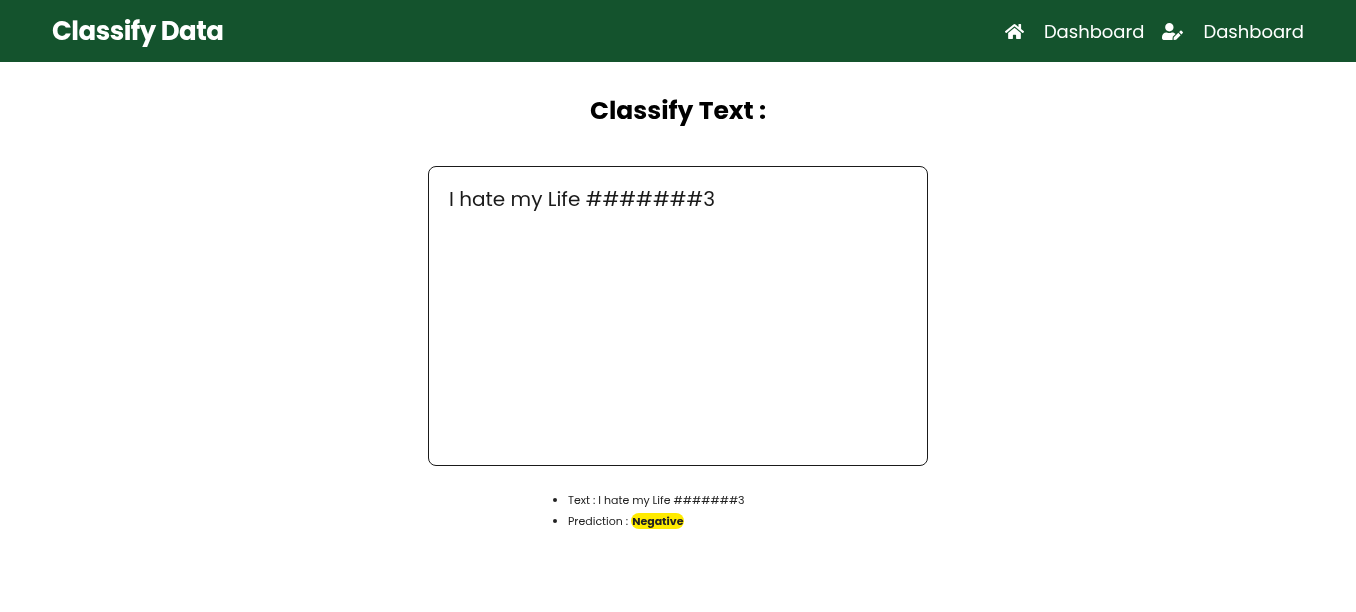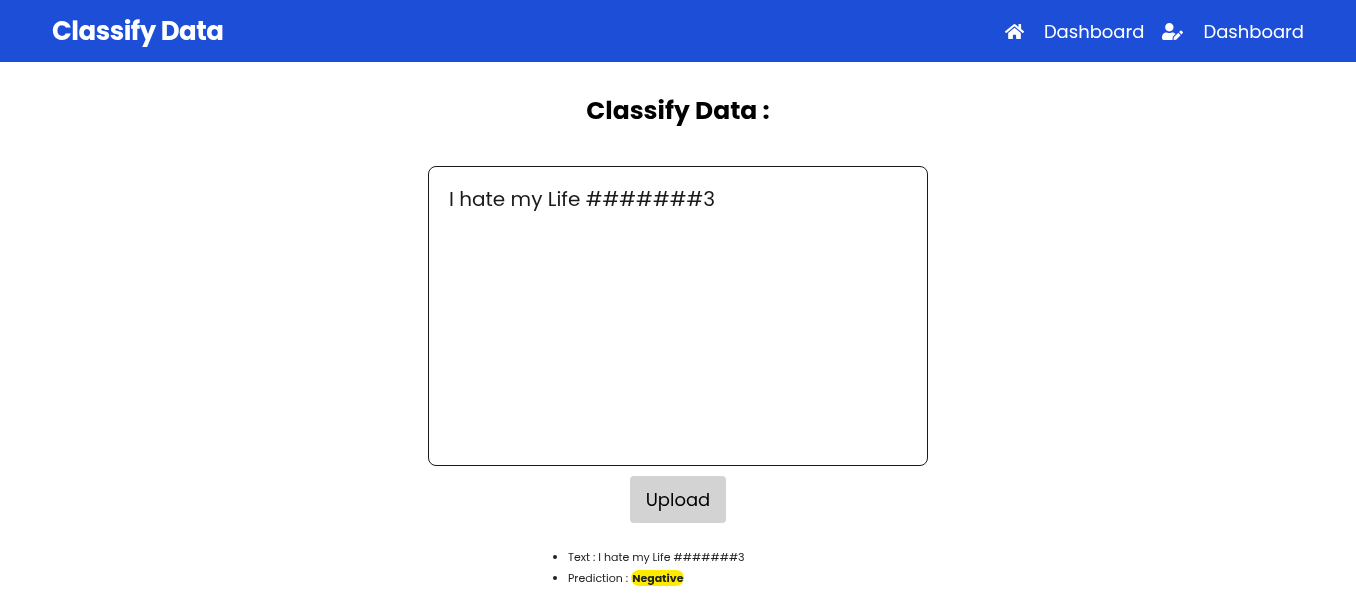--- a/index.html
+++ b/index.html
@@ -8,21 +8,21 @@
       box-sizing: border-box;
     }
     body {
       font-family: 'Poppins', 'Segoe UI', Arial, sans-serif;
       width: 1356px;
       height: 612px;
       background: #ffffff;
       overflow: hidden;
     }
     .navbar {
-      background: #1d4ed8;
+      background: #14532d;
       height: 62px;
       display: flex;
       align-items: center;
       justify-content: space-between;
       padding: 0 52px;
       color: #ffffff;
     }
     .brand {
       font-size: 26px;
       font-weight: 700;
@@ -129,25 +129,24 @@
         <svg width="21" height="17" viewBox="0 0 640 512" fill="#ffffff">
             <path d="M224 256c70.7 0 128-57.3 128-128S294.7 0 224 0 96 57.3 96 128s57.3 128 128 128zm89.6 32h-16.7c-22.2 10.2-46.9 16-72.9 16s-50.6-5.8-72.9-16h-16.7C60.2 288 0 348.2 0 422.4V464c0 26.5 21.5 48 48 48h274.9c-2.4-6.8-3.4-14-2.6-21.3l6.8-60.9 1.2-11.1 7.9-7.9 77.3-77.3c-24.5-27.7-60-45.5-99.9-45.5zm45.3 145.3l-6.8 61c-1.1 10.2 7.5 18.8 17.6 17.6l60.9-6.8 137.9-137.9-71.7-71.7-137.9 137.8zM633 268.9L595.1 231c-9.3-9.3-24.5-9.3-33.8 0l-37.8 37.8-4.1 4.1 71.8 71.7 41.8-41.8c9.3-9.4 9.3-24.5 0-33.9z"></path>
           </svg>
       </span>
       <span>Dashboard</span>
     </div>
   </div>
 </div>
 
 <div class="main">
-  <h2 class="page-title">Classify Data :</h2>
+  <h2 class="page-title">Classify Text :</h2>
 
   <textarea class="textarea-box" id="classify-textarea" style="">I hate my Life #######3</textarea>
 
-  <button class="upload-btn">Upload</button>
 
   <div class="results">
     <ul>
       <li>
         <span class="result-label">Text : </span><span class="result-value">I hate my Life #######3</span>
       </li>
       <li>
         <span class="result-label">Prediction : </span><span class="highlight">Negative</span>
       </li>
     </ul>

